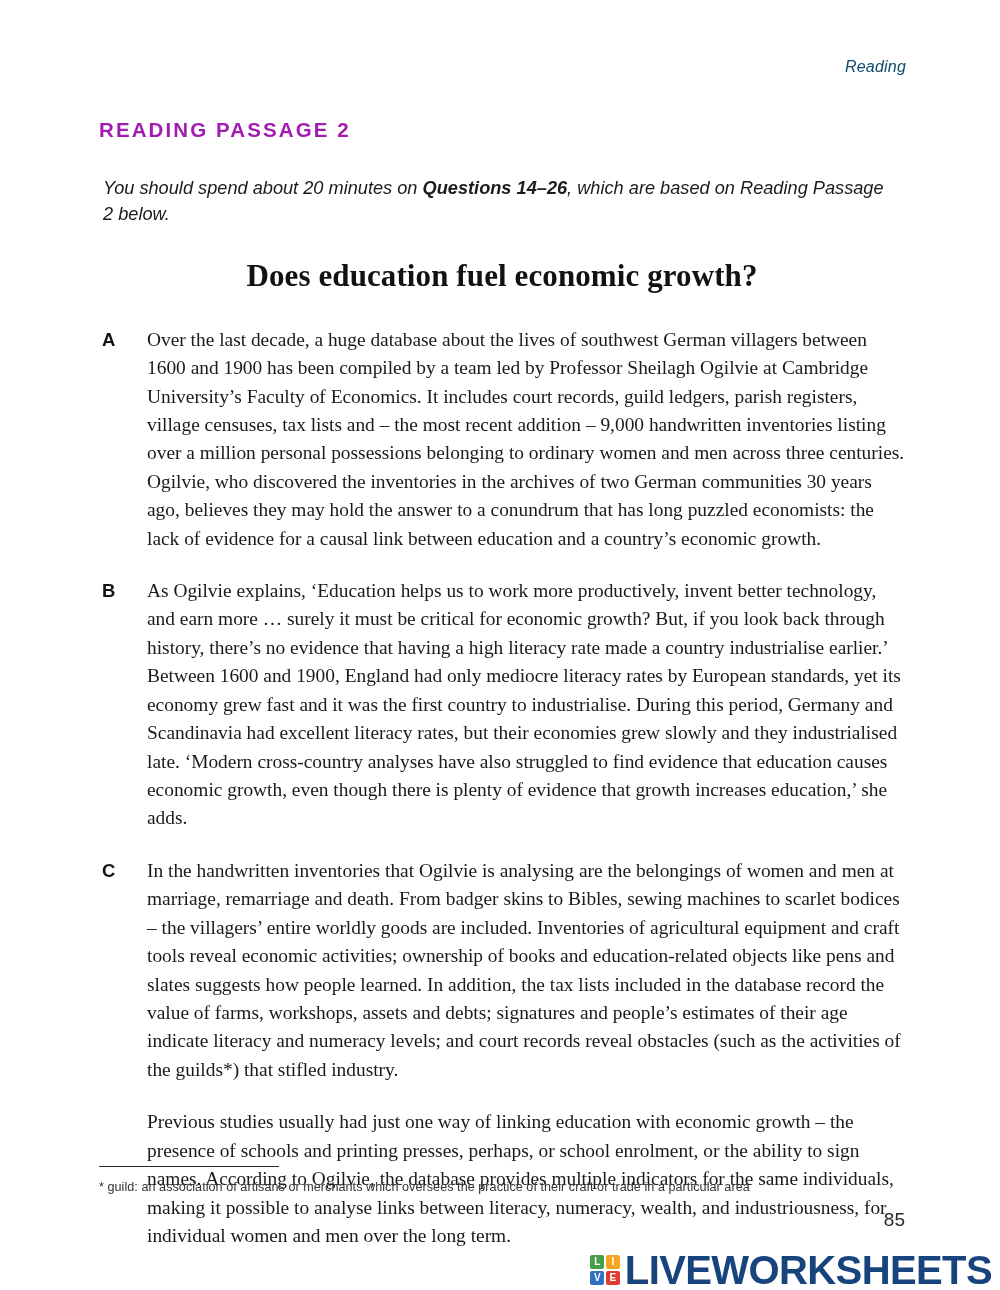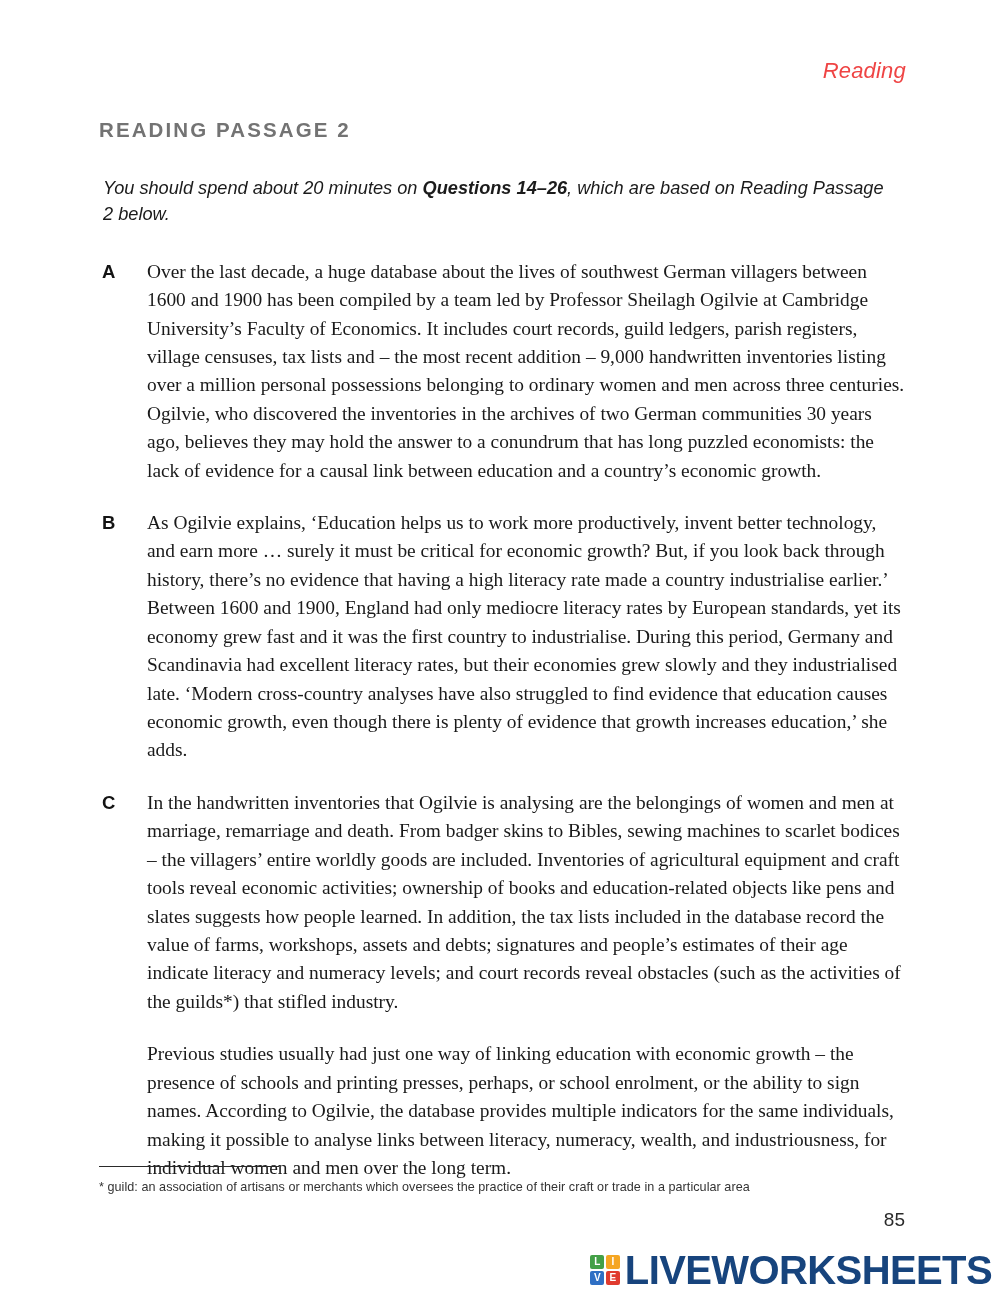--- a/index.html
+++ b/index.html
@@ -24,39 +24,39 @@
     padding: 0;
   }
 
   
   .running-header {
     position: absolute;
     top: 58px;
     right: 94px;
     font-family: "Liberation Sans", "DejaVu Sans", sans-serif;
     font-style: italic;
-    font-size: 22px;
-    color: #ef4444;
+    font-size: 16px;
+    color: #0c4a6e;
     letter-spacing: 0.2px;
   }
 
   
   .content {
     position: absolute;
     left: 99px;
     top: 118px;
     width: 806px;
   }
 
   .passage-heading {
     font-family: "Liberation Sans", "DejaVu Sans", sans-serif;
     font-weight: bold;
     font-size: 20.5px;
     letter-spacing: 2.1px;
-    color: #737373;
+    color: #a21caf;
     margin: 0 0 34px 0;
   }
 
   .instruction {
     font-family: "Liberation Sans", "DejaVu Sans", sans-serif;
     font-style: italic;
     font-size: 18.2px;
     line-height: 1.42;
     color: #1b1b1b;
     margin: 0 0 30px 4px;
@@ -175,20 +175,21 @@
   <div class="running-header">Reading</div>
 
   <div class="content">
 
     <h1 class="passage-heading">READING PASSAGE 2</h1>
 
     <p class="instruction">
       <span>You should spend about 20 minutes on </span><b>Questions 14–26</b><span>, which are based on Reading Passage 2 below.</span>
     </p>
 
+    <h2 class="article-title">Does education fuel economic growth?</h2>
 
     <div class="para">
       <span class="para-label">A</span>
       <span class="para-text">Over the last decade, a huge database about the lives of southwest German villagers between 1600 and 1900 has been compiled by a team led by Professor Sheilagh Ogilvie at Cambridge University’s Faculty of Economics. It includes court records, guild ledgers, parish registers, village censuses, tax lists and – the most recent addition – 9,000 handwritten inventories listing over a million personal possessions belonging to ordinary women and men across three centuries. Ogilvie, who discovered the inventories in the archives of two German communities 30 years ago, believes they may hold the answer to a conundrum that has long puzzled economists: the lack of evidence for a causal link between education and a country’s economic growth.</span>
     </div>
 
     <div class="para">
       <span class="para-label">B</span>
       <span class="para-text">As Ogilvie explains, ‘Education helps us to work more productively, invent better technology, and earn more … surely it must be critical for economic growth? But, if you look back through history, there’s no evidence that having a high literacy rate made a country industrialise earlier.’ Between 1600 and 1900, England had only mediocre literacy rates by European standards, yet its economy grew fast and it was the first country to industrialise. During this period, Germany and Scandinavia had excellent literacy rates, but their economies grew slowly and they industrialised late. ‘Modern cross-country analyses have also struggled to find evidence that education causes economic growth, even though there is plenty of evidence that growth increases education,’ she adds.</span>
     </div>

